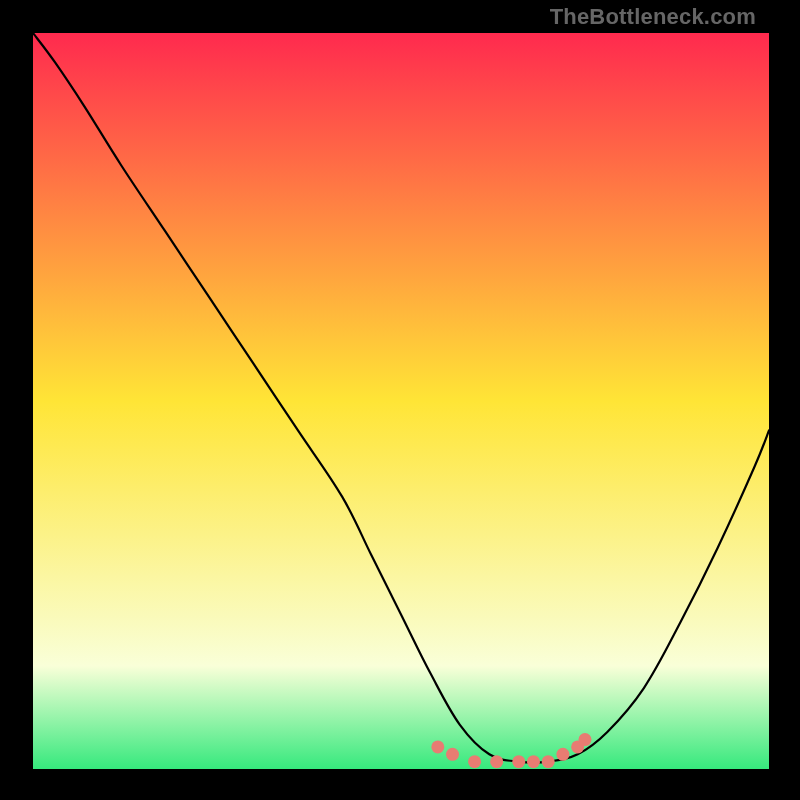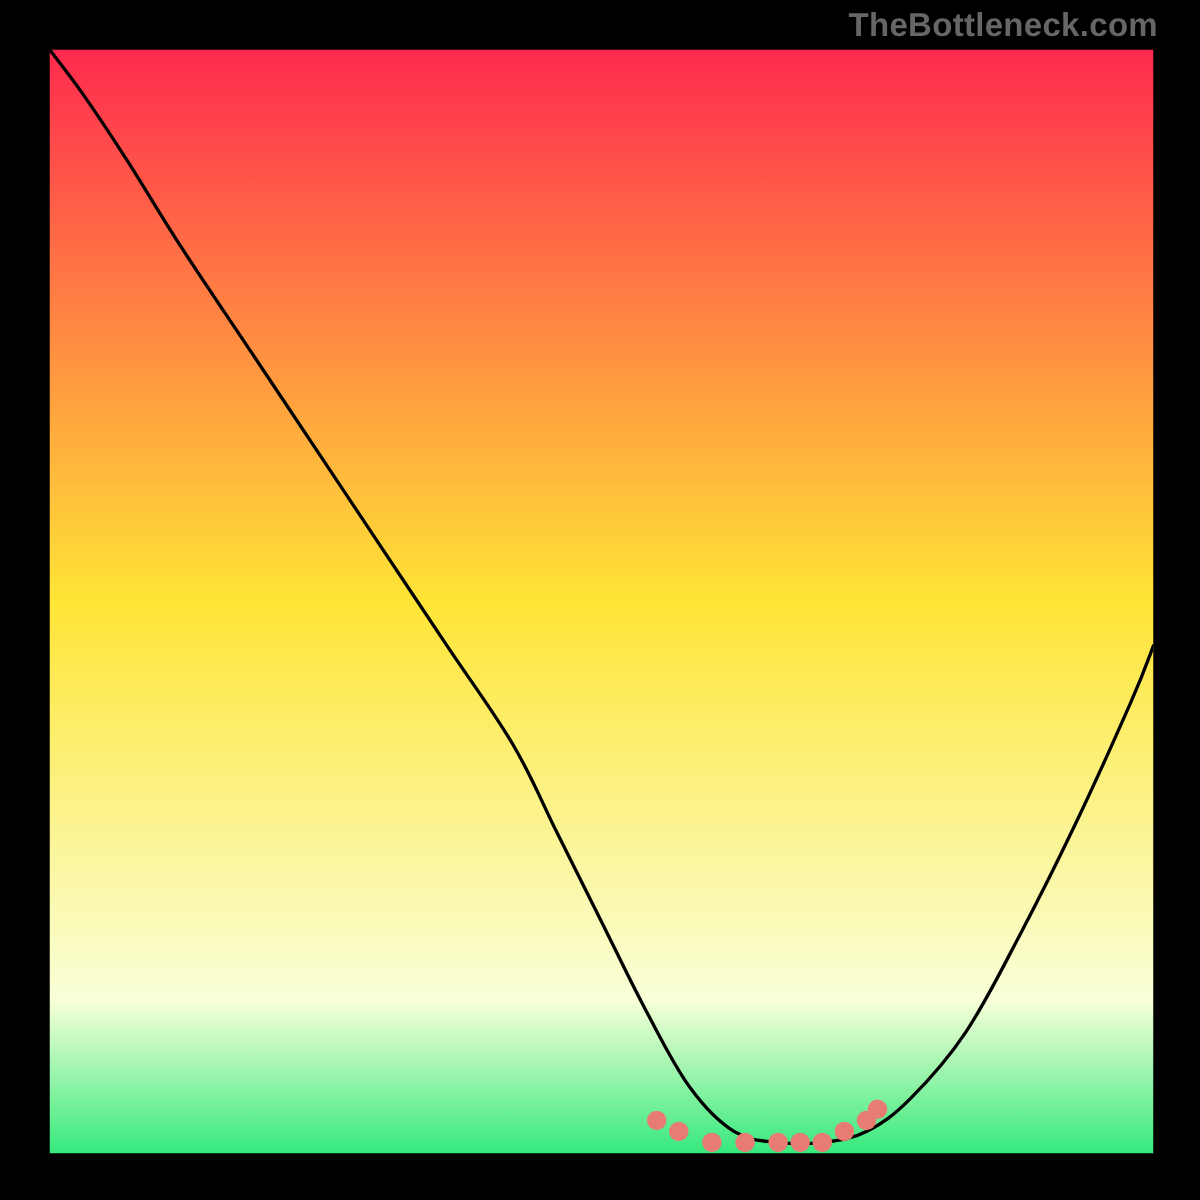--- a/index.html
+++ b/index.html
@@ -22,21 +22,21 @@
   .plot-area {
     position: absolute;
     left: 2px;
     top: 2px;
     width: 736px;
     height: 736px;
   }
   .watermark {
     position: absolute;
     top: 4px;
-    right: 28px;
+    right: 44px;
     color: #666666;
     font-size: 22px;
     font-weight: 600;
     letter-spacing: 0.2px;
     z-index: 10;
   }
 </style>
 </head>
 <body>
 

